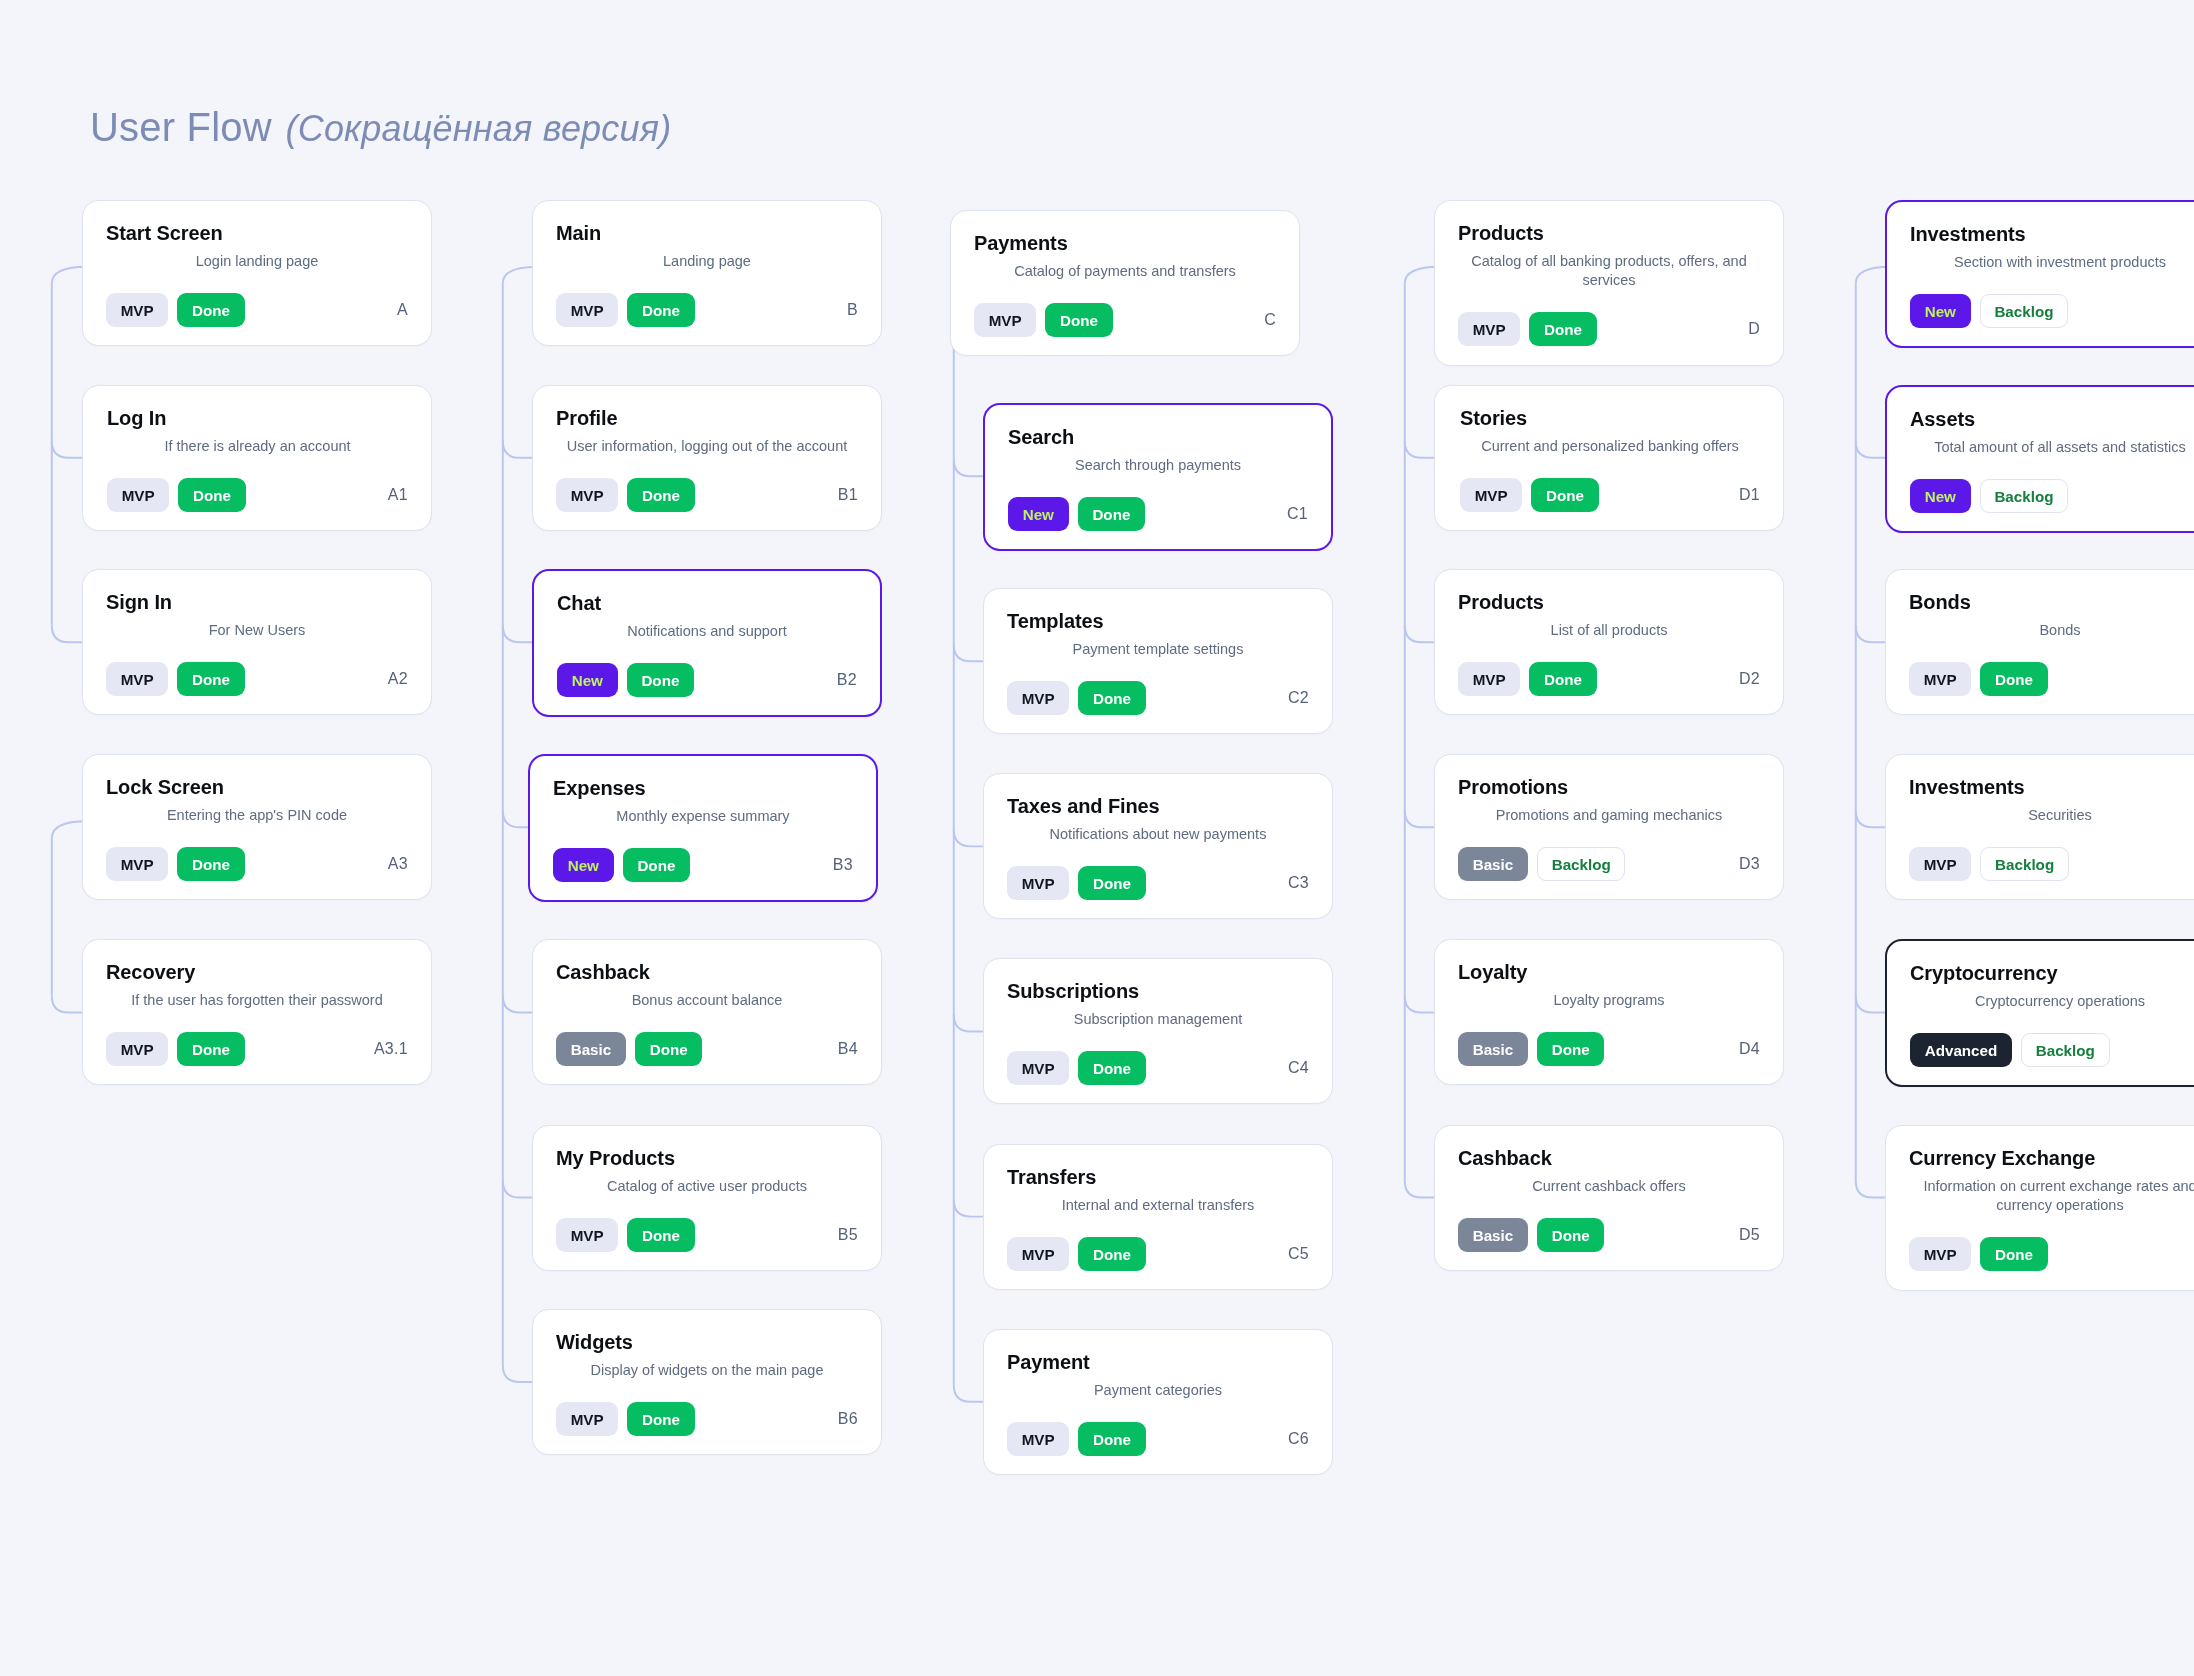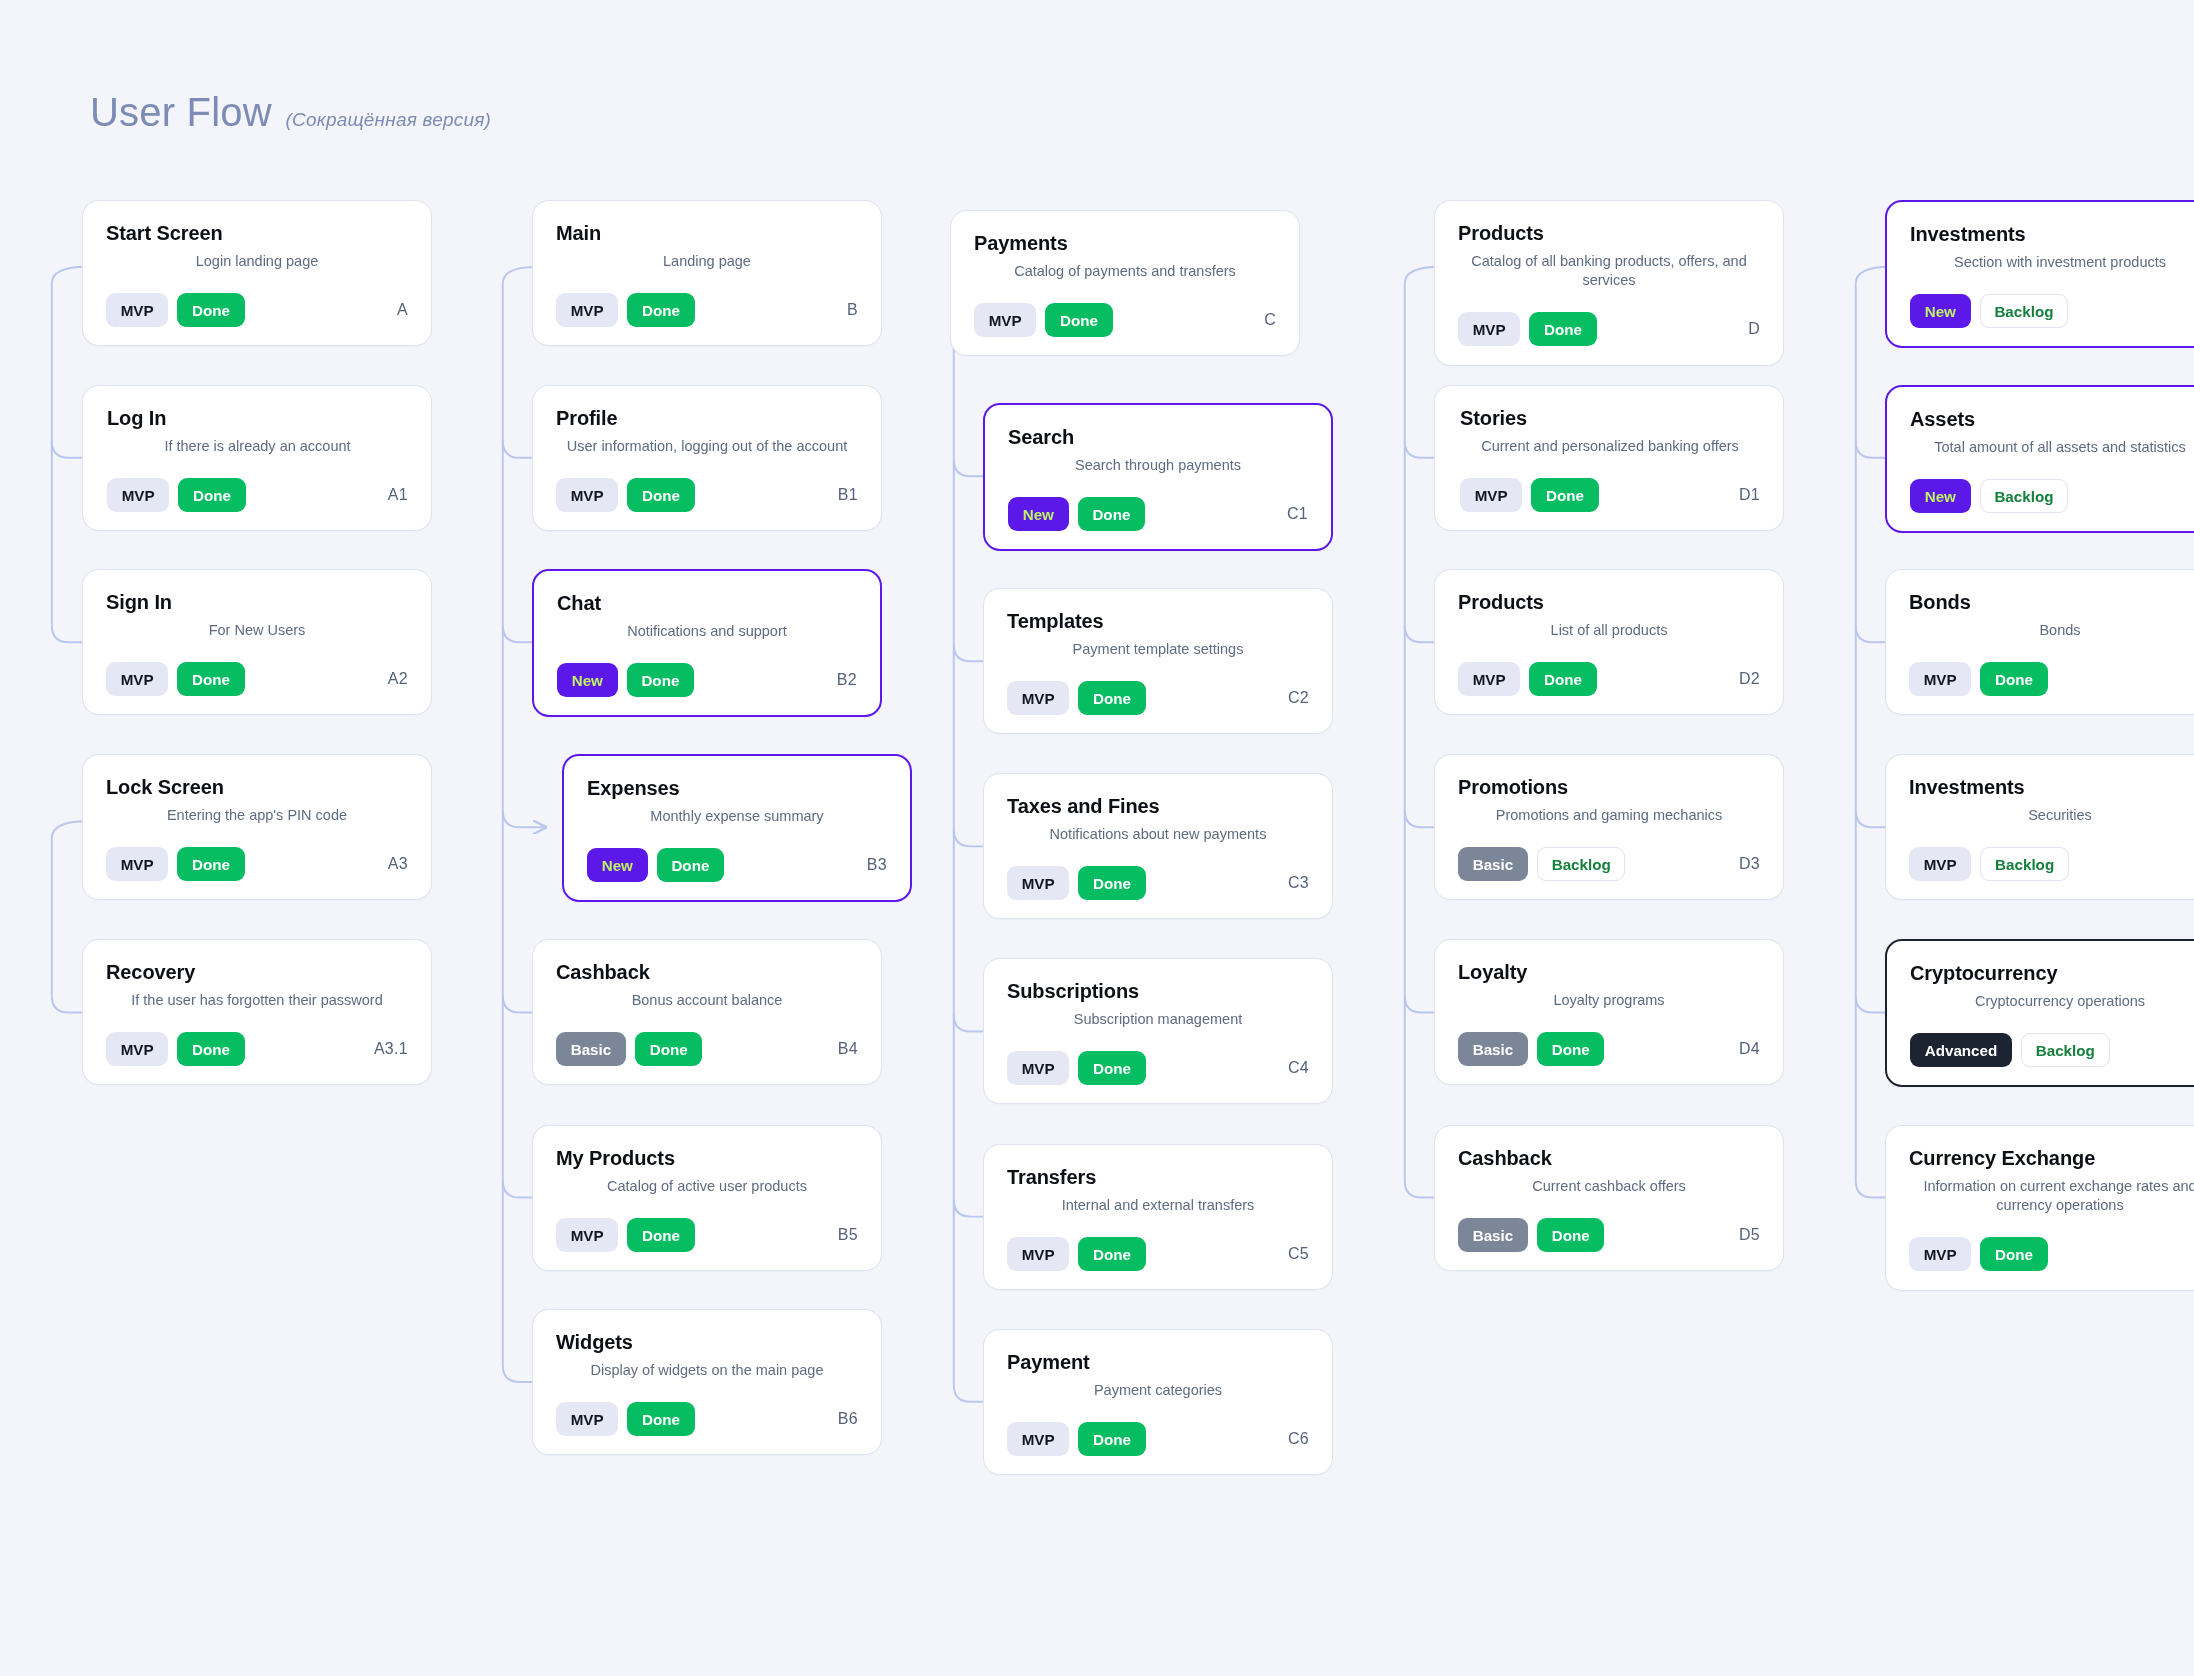--- a/index.html
+++ b/index.html
@@ -29,21 +29,21 @@
     gap: 13.7px;
     white-space: nowrap;
   }
   .page-title {
     font-size: 40px;
     font-weight: 400;
     color: #7d8cb5;
     letter-spacing: 0.2px;
   }
   .page-subtitle {
-    font-size: 19px;
+    font-size: 36px;
     font-style: italic;
     font-weight: 400;
     color: #7d8cb5;
     letter-spacing: 0.2px;
     margin-top: 18px;
   }
 
   
   #connectors {
     position: absolute;
@@ -257,21 +257,21 @@
         <div class="card-title">Chat</div>
         <div class="card-desc">Notifications and support</div>
         <div class="card-footer">
           <div class="badges">
             <span class="badge tier-new">New</span>
             <span class="badge state-done">Done</span>
           </div>
           <span class="card-id">B2</span>
         </div>
       </div>
-      <div class="card accent-purple" style="left: 562px; top: 754px;">
+      <div class="card accent-purple" style="left: 528px; top: 754px;">
         <div class="card-title">Expenses</div>
         <div class="card-desc">Monthly expense summary</div>
         <div class="card-footer">
           <div class="badges">
             <span class="badge tier-new">New</span>
             <span class="badge state-done">Done</span>
           </div>
           <span class="card-id">B3</span>
         </div>
       </div>

